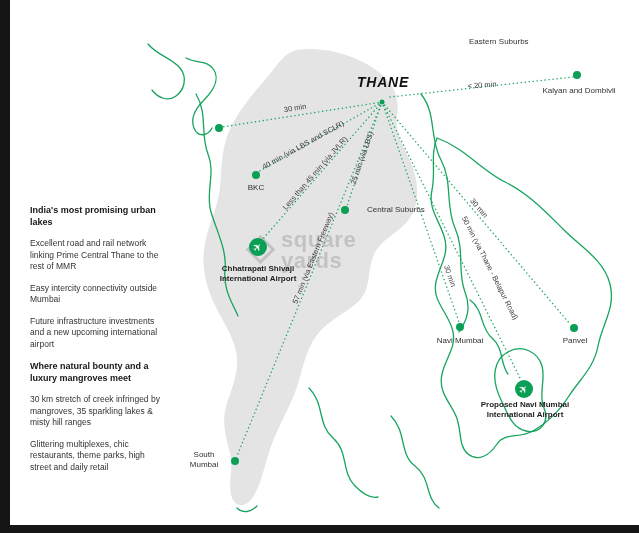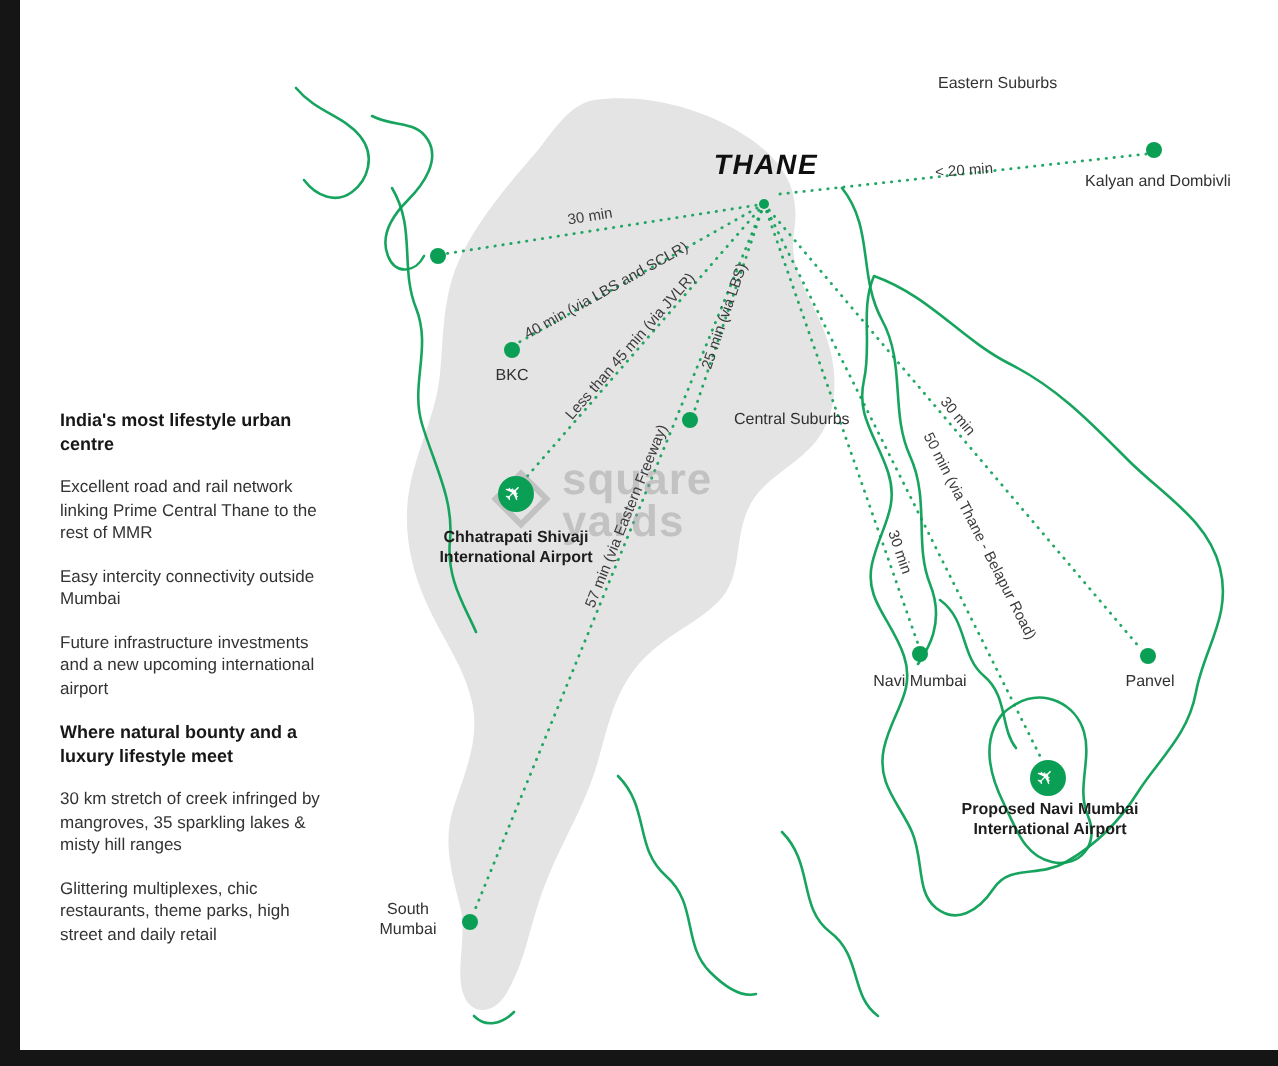--- a/index.html
+++ b/index.html
@@ -105,21 +105,21 @@
   <div class="time" style="left:482px;top:85px;transform:translate(-50%,-50%) rotate(-4deg);">&lt; 20 min</div>
   <div class="time" style="left:303px;top:145px;transform:translate(-50%,-50%) rotate(-29deg);">40 min (via LBS and SCLR)</div>
   <div class="time" style="left:315px;top:173px;transform:translate(-50%,-50%) rotate(-49deg);">Less than 45 min (via JVLR)</div>
   <div class="time" style="left:362px;top:158px;transform:translate(-50%,-50%) rotate(-71deg);">25 min (via LBS)</div>
   <div class="time" style="left:313px;top:258px;transform:translate(-50%,-50%) rotate(-68deg);">57 min (via Eastern Freeway)</div>
   <div class="time" style="left:450px;top:276px;transform:translate(-50%,-50%) rotate(71deg);">30 min</div>
   <div class="time" style="left:479px;top:208px;transform:translate(-50%,-50%) rotate(50deg);">30 min</div>
   <div class="time" style="left:490px;top:268px;transform:translate(-50%,-50%) rotate(63deg);">50 min (via Thane - Belapur Road)</div>
 
   <div class="sidebar">
-    <div class="sb-heading">India's most lifestyle urban centre</div>
+    <div class="sb-heading">India's most promising urban lakes</div>
     <div class="sb-para">Excellent road and rail network linking Prime Central Thane to the rest of MMR</div>
     <div class="sb-para">Easy intercity connectivity outside Mumbai</div>
     <div class="sb-para">Future infrastructure investments and a new upcoming international airport</div>
-    <div class="sb-heading">Where natural bounty and a luxury lifestyle meet</div>
+    <div class="sb-heading">Where natural bounty and a luxury mangroves meet</div>
     <div class="sb-para">30 km stretch of creek infringed by mangroves, 35 sparkling lakes &amp; misty hill ranges</div>
     <div class="sb-para">Glittering multiplexes, chic restaurants, theme parks, high street and daily retail</div>
   </div>
 </div>
 
 </body></html>

